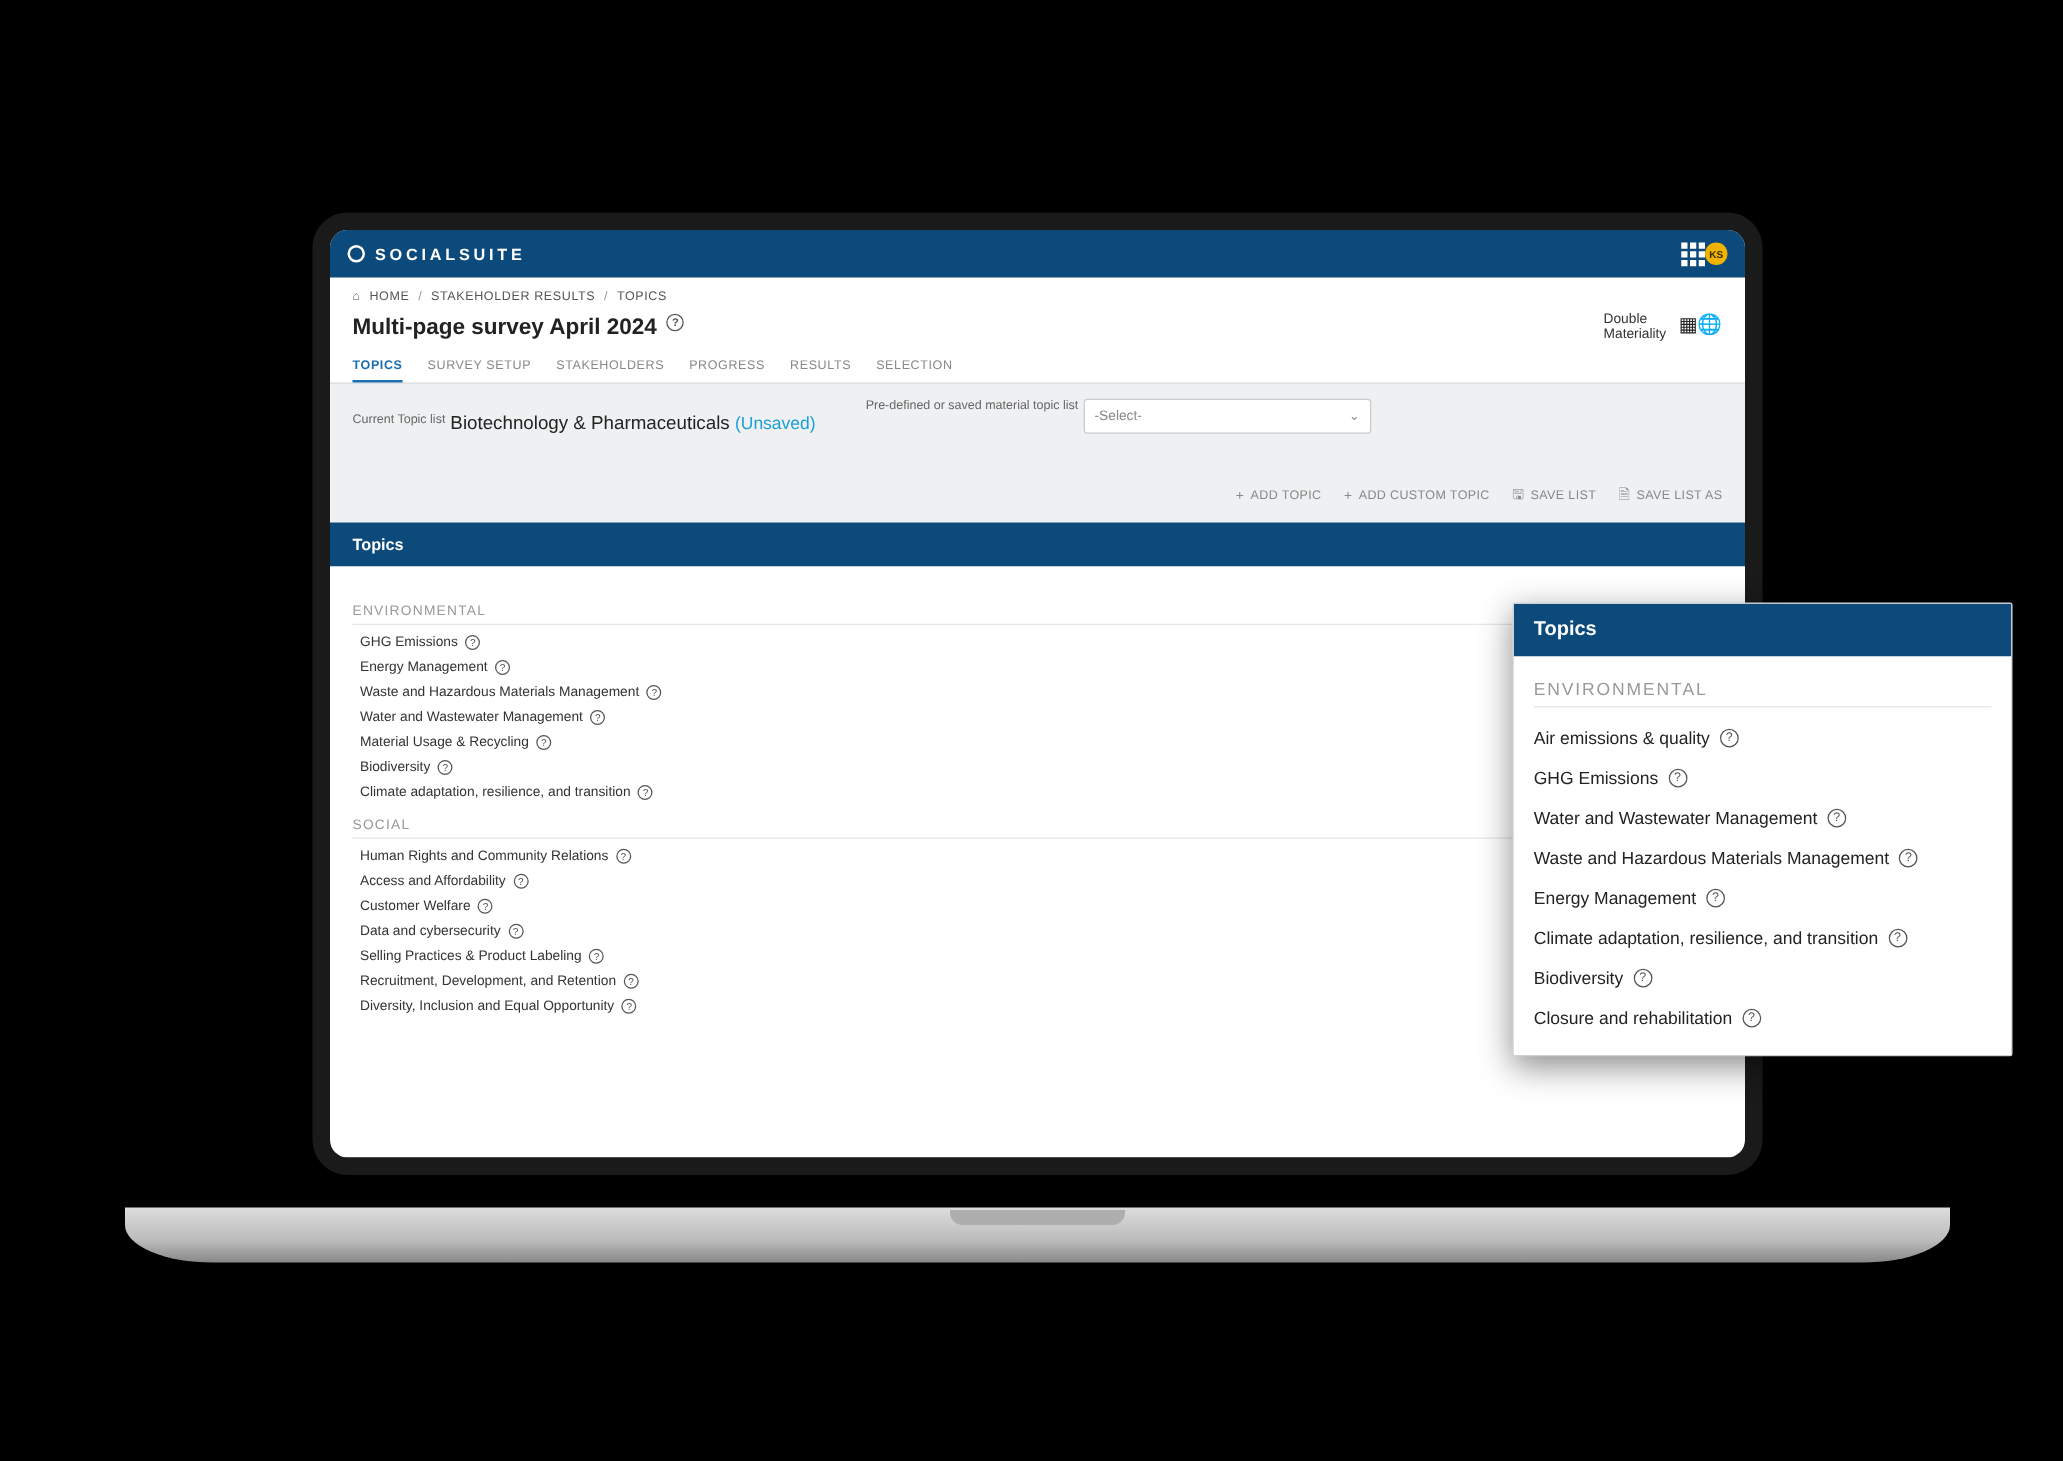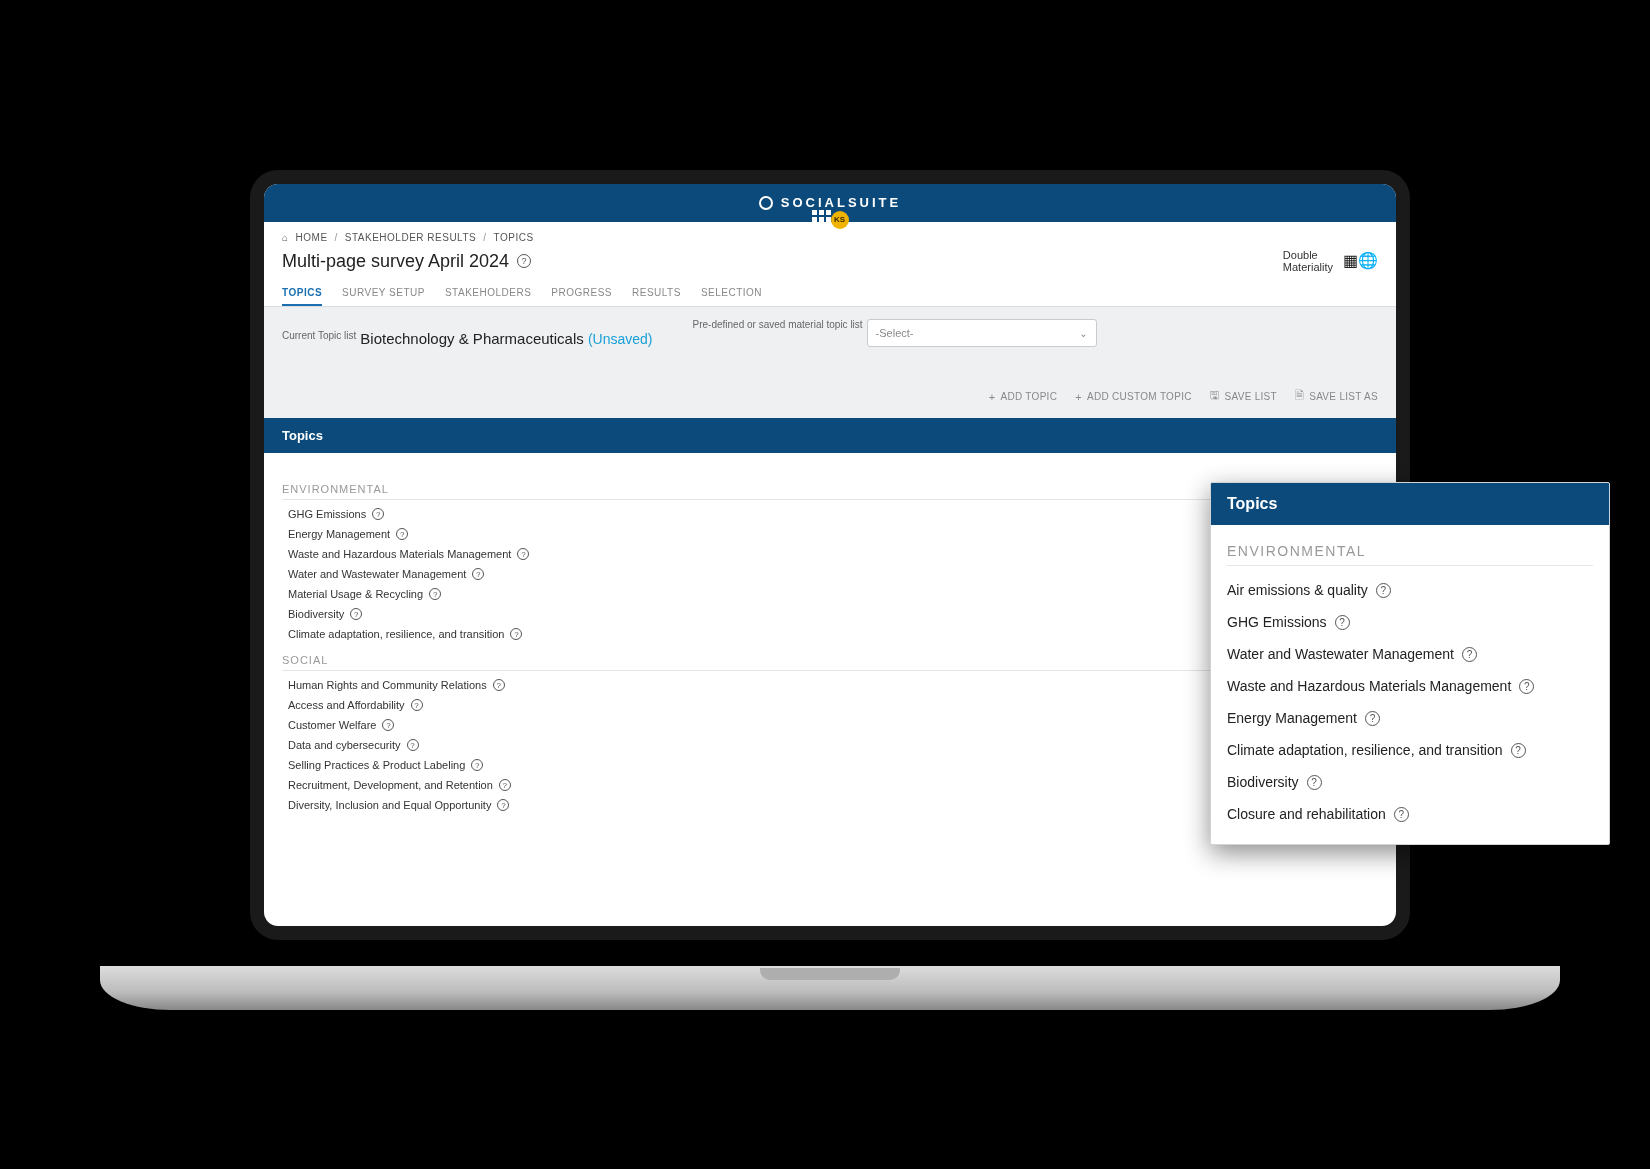--- a/index.html
+++ b/index.html
@@ -45,24 +45,23 @@
     top: 2px;
     width: 140px; height: 12px;
     background: #aeaeae;
     border-radius: 0 0 10px 10px;
   }
   
   .app-header {
     background: #0b4a7a;
     height: 38px;
     display: flex; align-items: center;
-    padding: 11px 14px;
+    padding: 0 14px;
     color: #fff;
     justify-content: space-between;
-    flex-direction: column;
   }
   .brand {
     display: flex; align-items: center; gap: 8px;
     font-weight: 600; letter-spacing: 3px; font-size: 13px;
   }
   .brand-icon {
     width: 14px; height: 14px; border: 2px solid #fff; border-radius: 50%;
   }
   .header-right { display: flex; align-items: center; gap: 0; }
   .apps-grid {
@@ -80,22 +79,22 @@
     display: flex; align-items: center; gap: 7px;
     font-size: 10px; color: #555; letter-spacing: .5px;
     padding: 10px 18px 0;
   }
   .crumbs .sep { color: #999; }
   .title-row {
     display: flex; align-items: center; justify-content: space-between;
     padding: 6px 18px 8px;
   }
   .page-title {
-    font-size: 18px; color: #222; font-weight: 400;
-    display: flex; align-items: center; gap: 8px;
+    font-size: 18px; color: #222; font-weight: 700;
+    display: flex; align-items: flex-start; gap: 8px;
   }
   .help-q {
     width: 14px; height: 14px; border: 1px solid #555; border-radius: 50%;
     display: inline-flex; align-items: center; justify-content: center;
     font-size: 9px; color: #555;
   }
   .dm {
     display: flex; align-items: center; gap: 10px;
     font-size: 11px; color: #333;
   }

